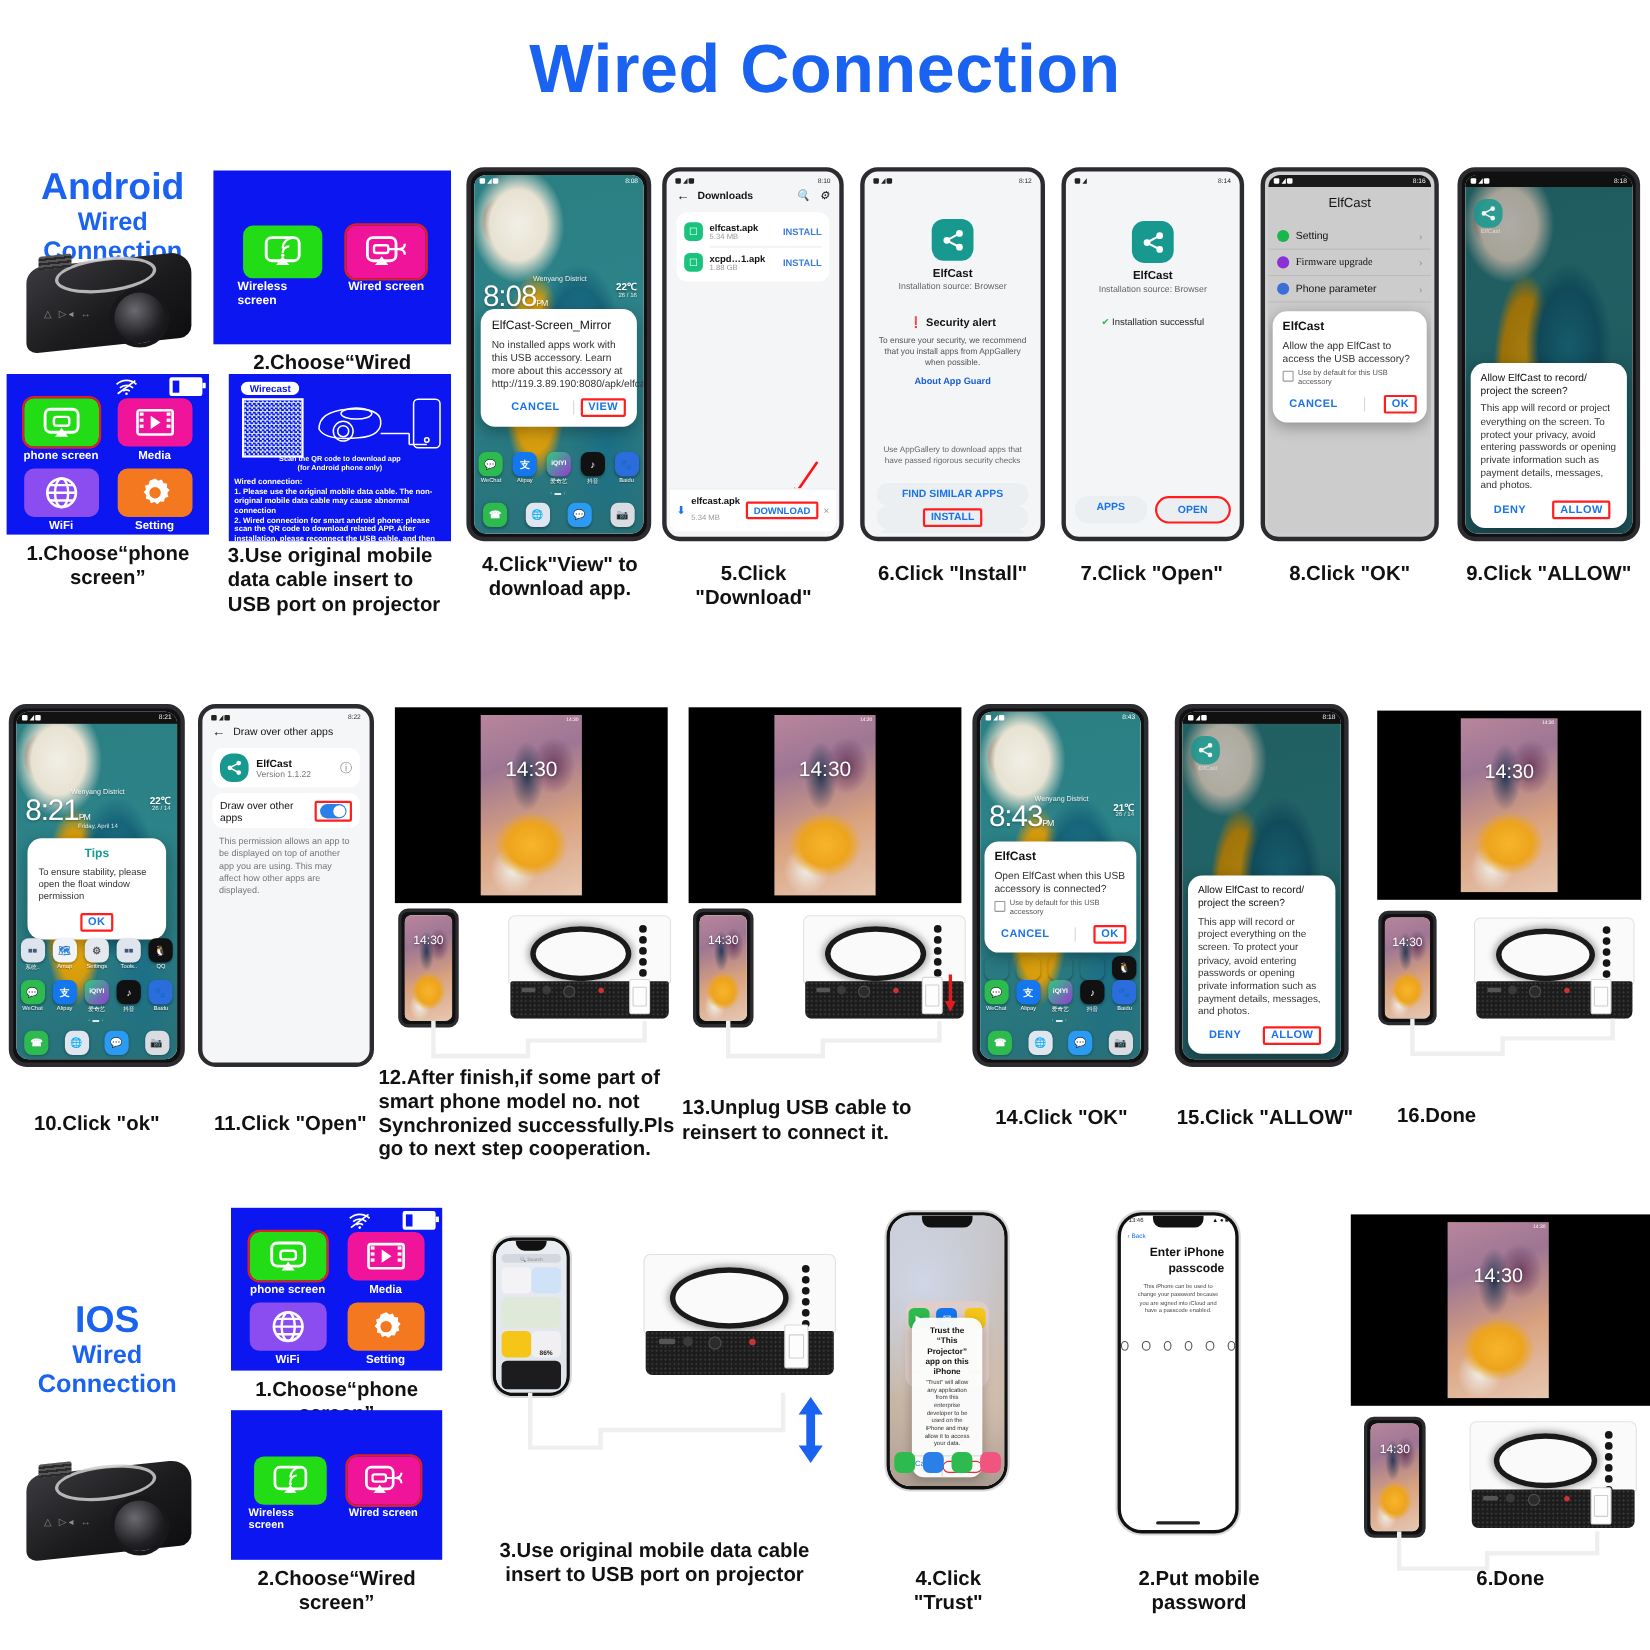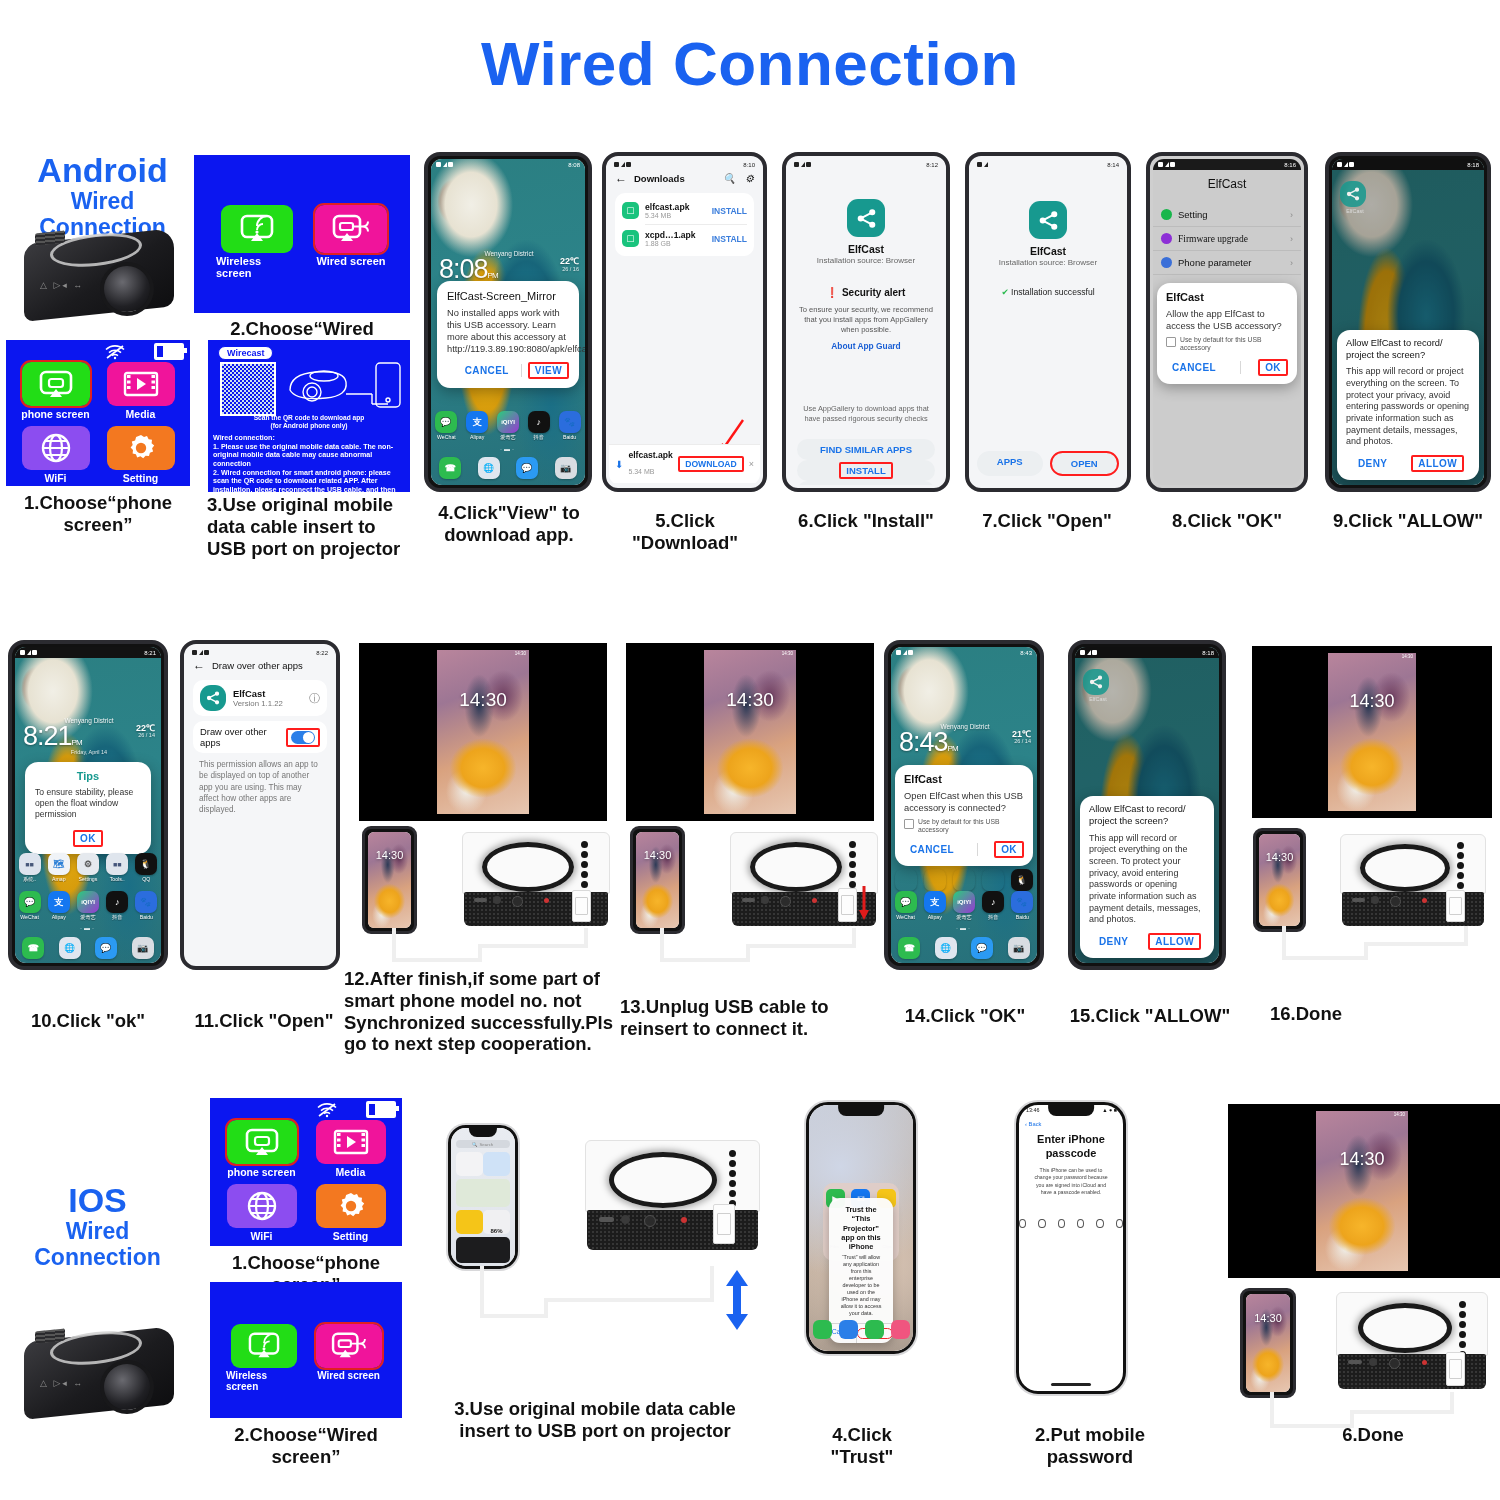--- a/index.html
+++ b/index.html
@@ -1115,21 +1115,21 @@
     <span style="width:19px;height:19px;border-radius:6px;background:#f0557f;"></span>
   </div>
 </div>
 <div class="caption" style="left:800px;top:1424px;width:124px;">4.Click "Trust"</div>
 
 <div class="iphone" style="left:1016px;top:1102px;width:110px;height:292px;border-radius:22px;background:#fff;">
   <span class="notch" style="height:11px;"></span>
   <div style="position:absolute;left:7px;top:2px;font-size:5.4px;color:#111;">13:46</div>
   <div style="position:absolute;right:6px;top:2px;font-size:5.4px;color:#111;">▲ ● ■</div>
   <div style="position:absolute;left:6px;top:16px;font-size:5.8px;color:#1a73e8;">‹ <span>Back</span></div>
-  <div style="position:absolute;left:10px;right:10px;top:28px;text-align:center;font-size:11px;font-weight:bold;color:#111;line-height:1.25;">Enter iPhone passcode</div>
+  <div style="position:absolute;left:10px;right:10px;top:28px;text-align:right;font-size:11px;font-weight:bold;color:#111;line-height:1.25;">Enter iPhone passcode</div>
   <div style="position:absolute;left:12px;right:12px;top:62px;text-align:center;font-size:5.2px;color:#444;line-height:1.4;">This iPhone can be used to change your password because you are signed into iCloud and have a passcode enabled.</div>
   <div class="passcode-dots" style="position:absolute;left:0;right:0;top:114px;">
     <i></i>
       <i></i>
       <i></i>
       <i></i>
       <i></i>
       <i></i>
   </div>
   <div style="position:absolute;left:50%;transform:translateX(-50%);bottom:5px;width:40px;height:3px;border-radius:2px;background:#222;"></div>

